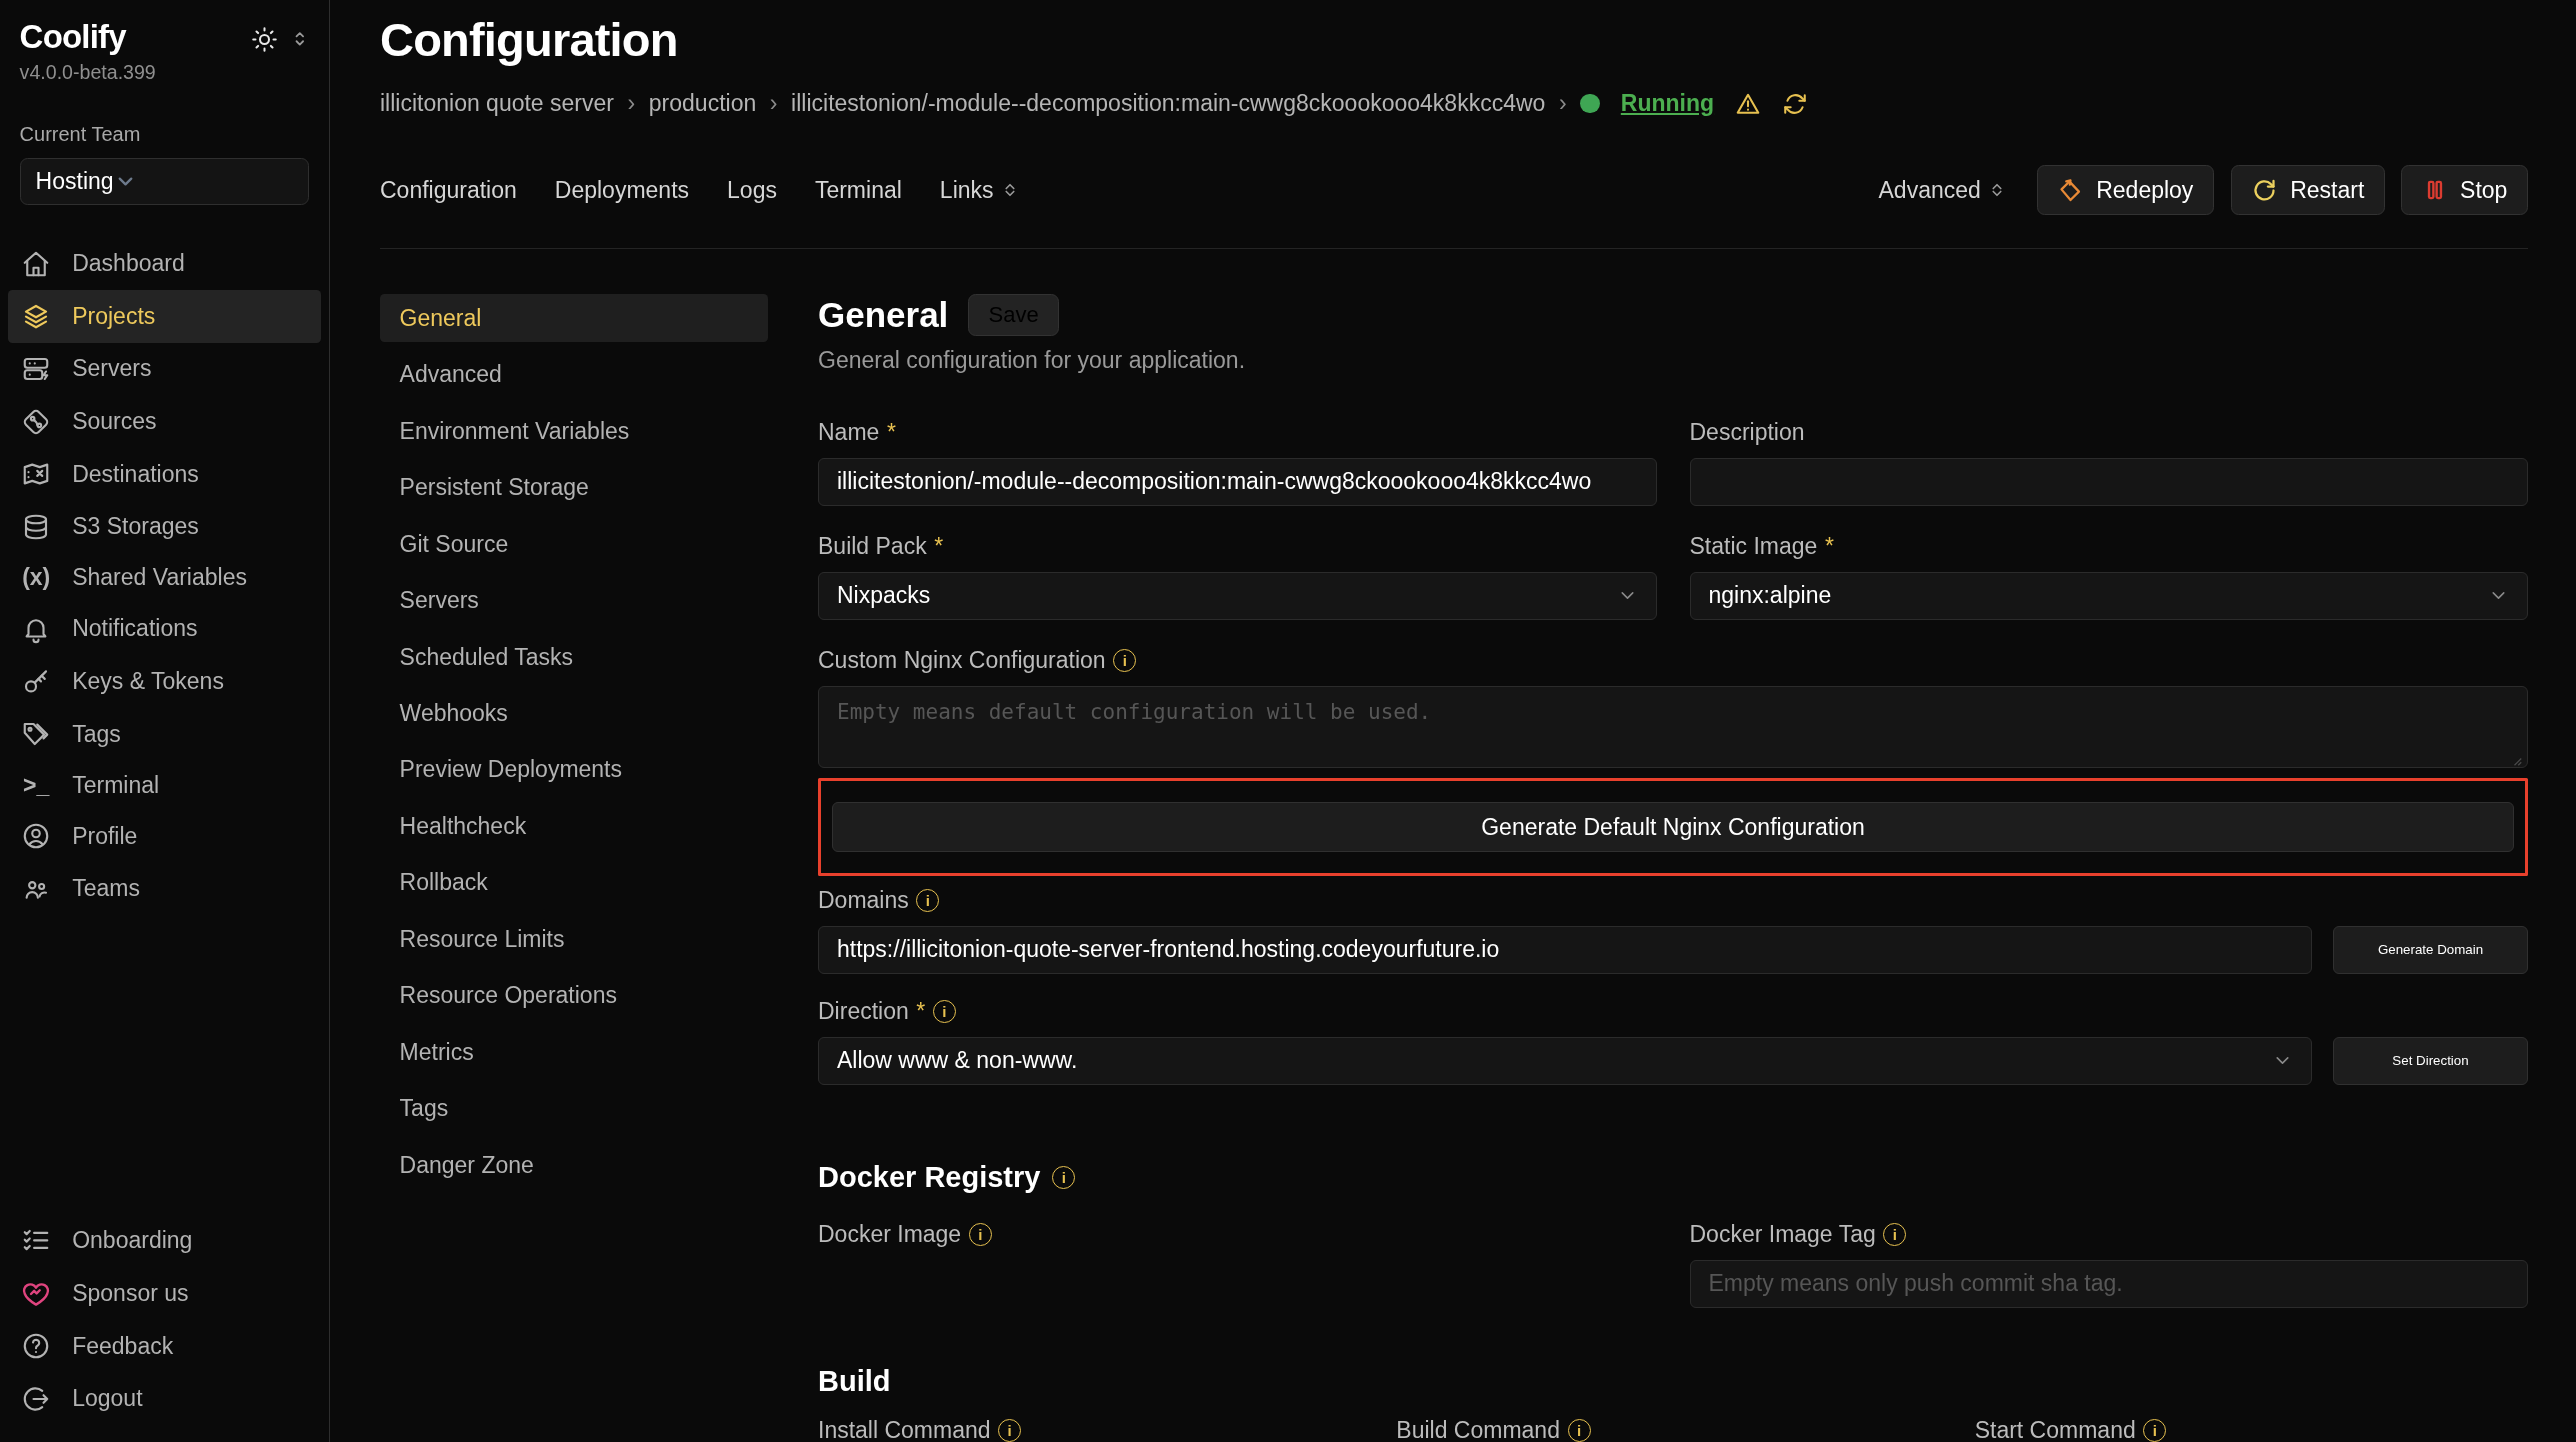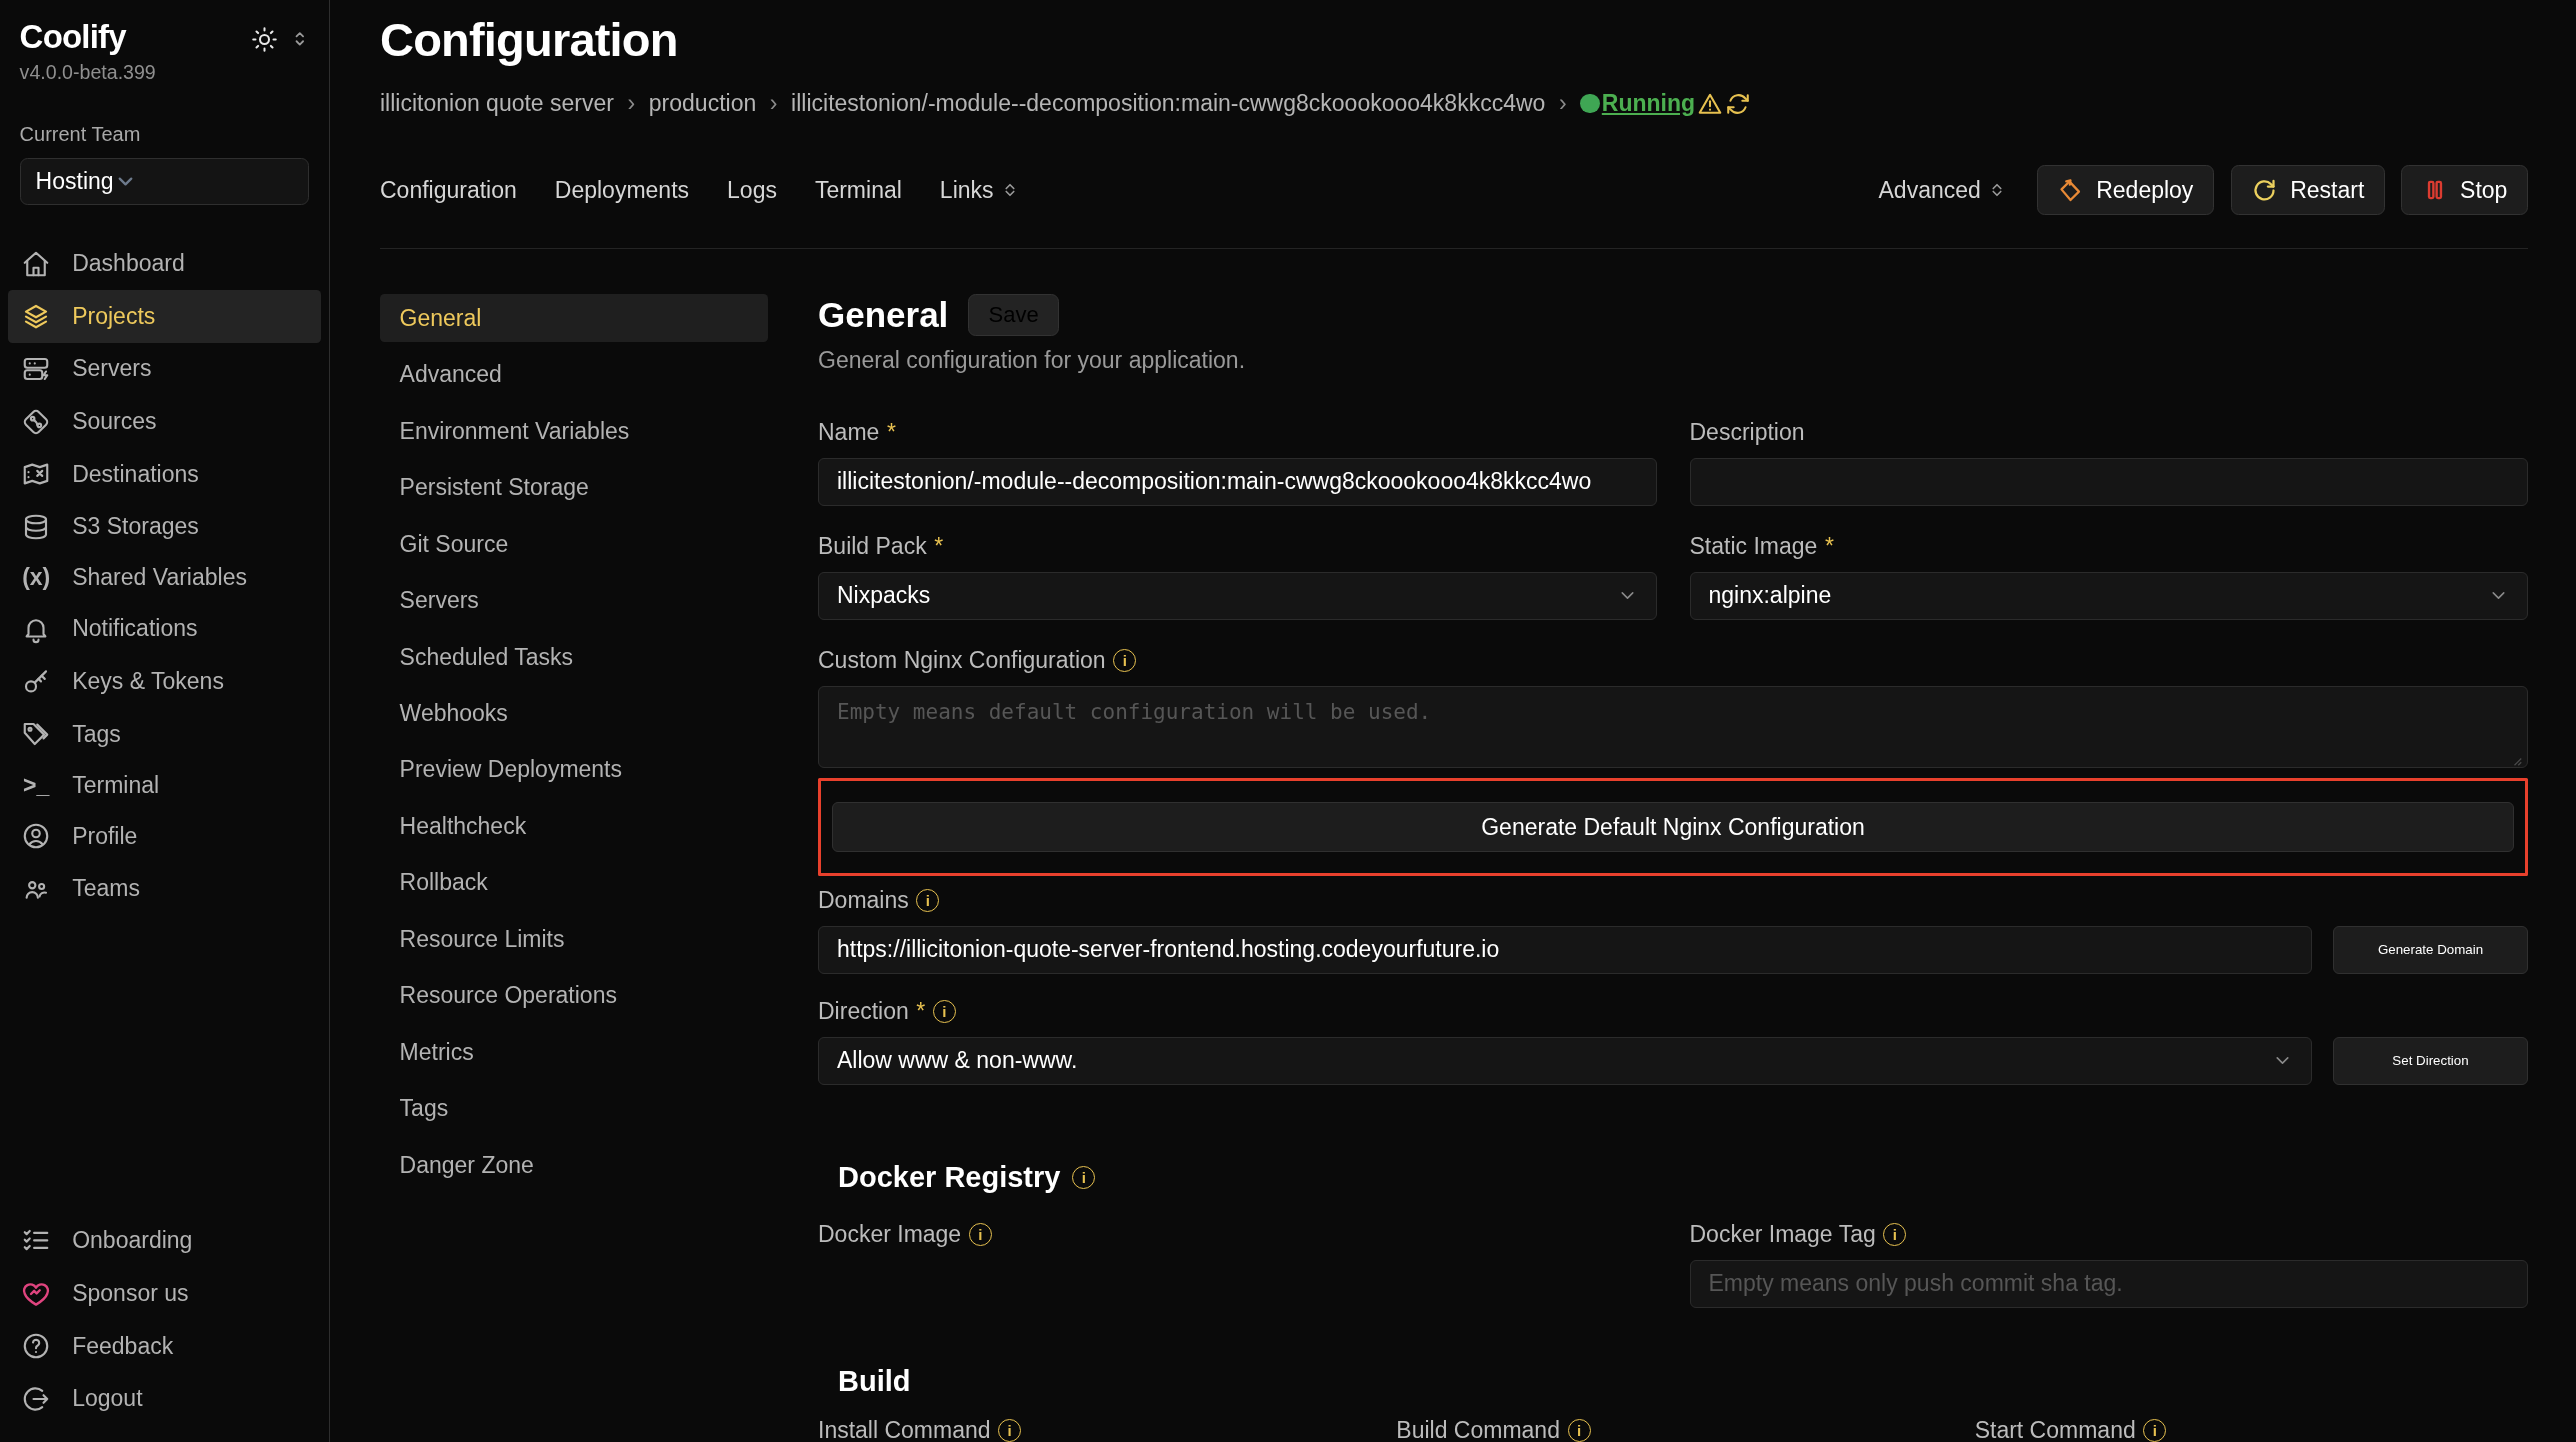--- a/index.html
+++ b/index.html
@@ -32,21 +32,21 @@
   }
   .nav-item.active { background:#242424; color:#eec95c; }
   .nav-item .txt-icon { font-weight:700; color:inherit; width:30px; text-align:center; font-size:23px; }
   .sidebar-footer { position:absolute; left:7.6px; right:7.6px; bottom:18px; }
 
   
   .main { position:absolute; left:332px; top:0; right:0; bottom:0; padding:12px 48px 0 48px; }
   .page-title { font-size:47px; font-weight:700; letter-spacing:-0.8px; }
   .breadcrumb { display:flex; align-items:center; gap:13.6px; margin-top:23px; color:#b5b5b5; font-size:23px; }
   .crumb-sep { color:#8a8a8a; font-size:23px; }
-  .status-wrap { display:flex; align-items:center; gap:2px; }
+  .status-wrap { display:flex; align-items:center; gap:21px; }
   .status-dot { width:19.6px; height:19.6px; border-radius:50%; background:#3fa654; }
   .status-link { color:#4caf50; font-weight:700; text-decoration:underline; cursor:pointer; }
 
   .tabbar { display:flex; align-items:center; margin-top:48px; padding-bottom:33px; border-bottom:1.5px solid #242424; }
   .tabs { display:flex; align-items:center; gap:38px; color:#d6d6d6; }
   .tab { cursor:pointer; display:flex; align-items:center; gap:7.6px; }
   .tab-actions { margin-left:auto; display:flex; align-items:center; gap:16.6px; }
   .advanced { display:flex; align-items:center; gap:7.6px; color:#d6d6d6; margin-right:13.6px; cursor:pointer; }
   .btn {
     display:flex; align-items:center; gap:12px; background:#1d1d1d; border:1.5px solid #323232;
@@ -56,21 +56,21 @@
     display:flex; align-items:center; cursor:pointer; font-size:22px; }
 
   .layout { display:flex; margin-top:45px; }
   .subnav { width:388px; flex:none; }
   .subnav-item { color:#b3b3b3; padding:10.6px 19.6px; margin-bottom:8.3px; border-radius:4.5px; cursor:pointer; }
   .subnav-item.active { background:#1f1f1f; color:#eec95c; }
 
   .content { flex:1; margin-left:50px; }
   .sec-head { display:flex; align-items:center; gap:19.6px; }
   .h2 { font-size:35px; font-weight:700; }
-  .h3 { font-size:29px; font-weight:700; display:flex; align-items:center; gap:12px;margin-left:20px; }
+  .h3 { font-size:29px; font-weight:700; display:flex; align-items:center; gap:12px; }
   .subtitle { color:#9a9a9a; margin-top:10.6px; }
 
   .grid2 { display:grid; grid-template-columns:1fr 1fr; column-gap:33px; }
   .grid3 { display:grid; grid-template-columns:1fr 1fr 1fr; column-gap:25px; }
   .field { margin-top:27px; }
   .label { color:#bcbcbc; display:flex; align-items:center; gap:7.6px; margin-bottom:12px; }
   .req { color:#e7c150; }
   .info {
     width:23px; height:23px; border:1.9px solid #e7c150; border-radius:50%;
     color:#e7c150; font-size:15px; display:inline-flex; align-items:center; justify-content:center;

